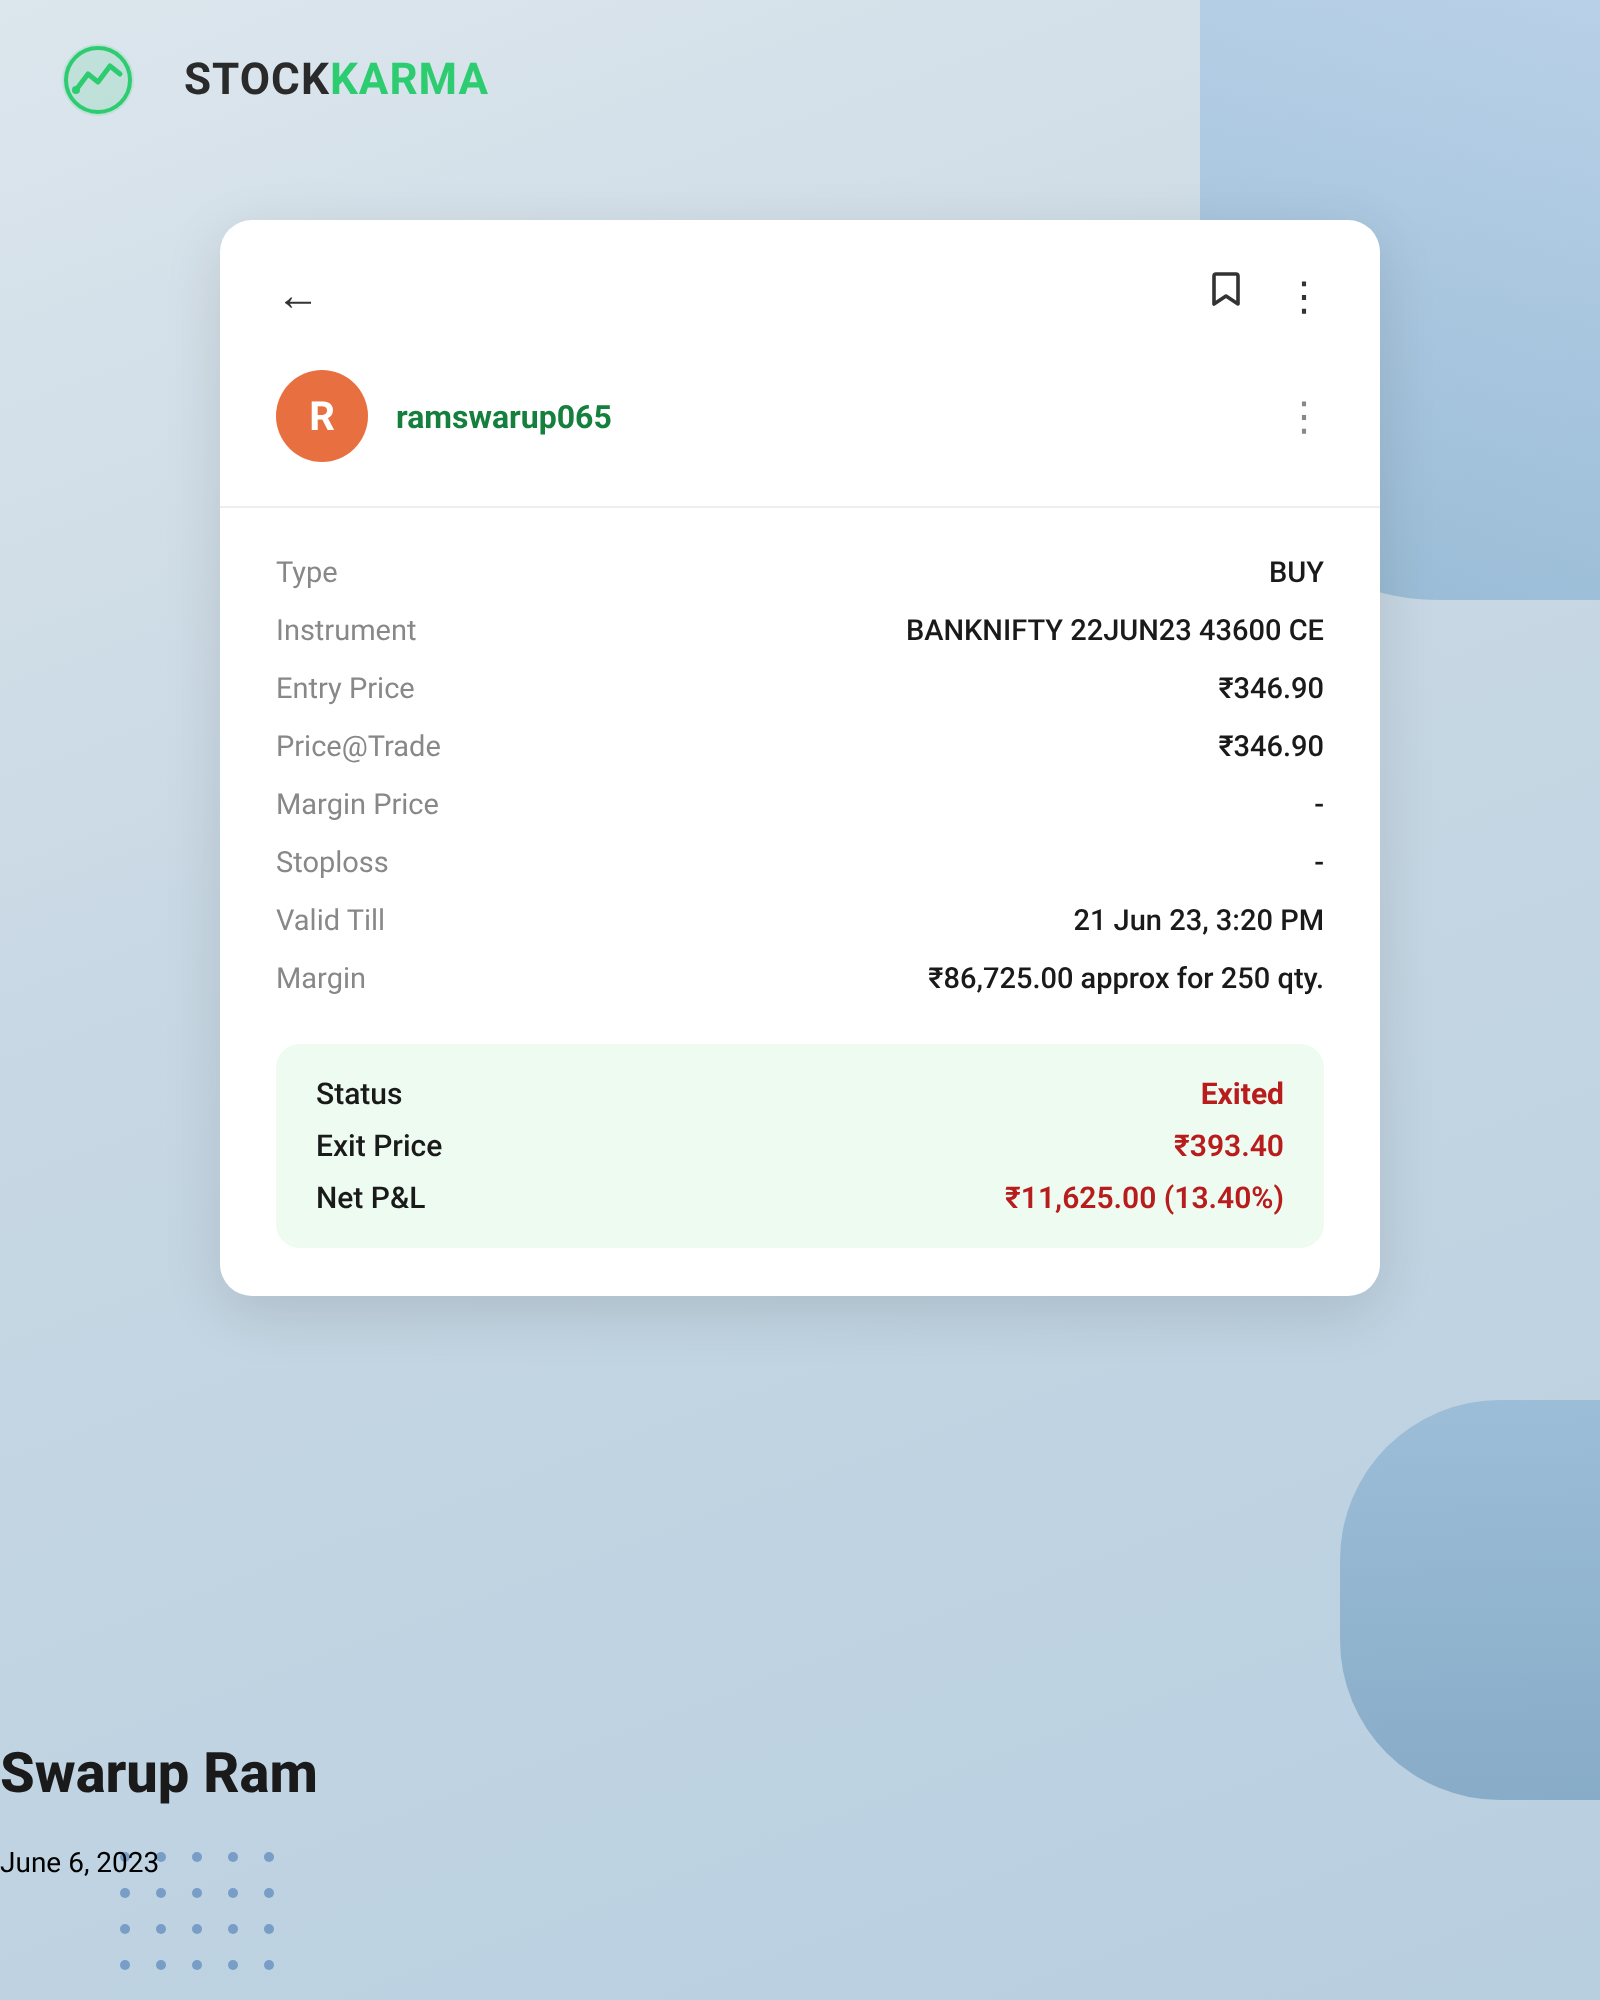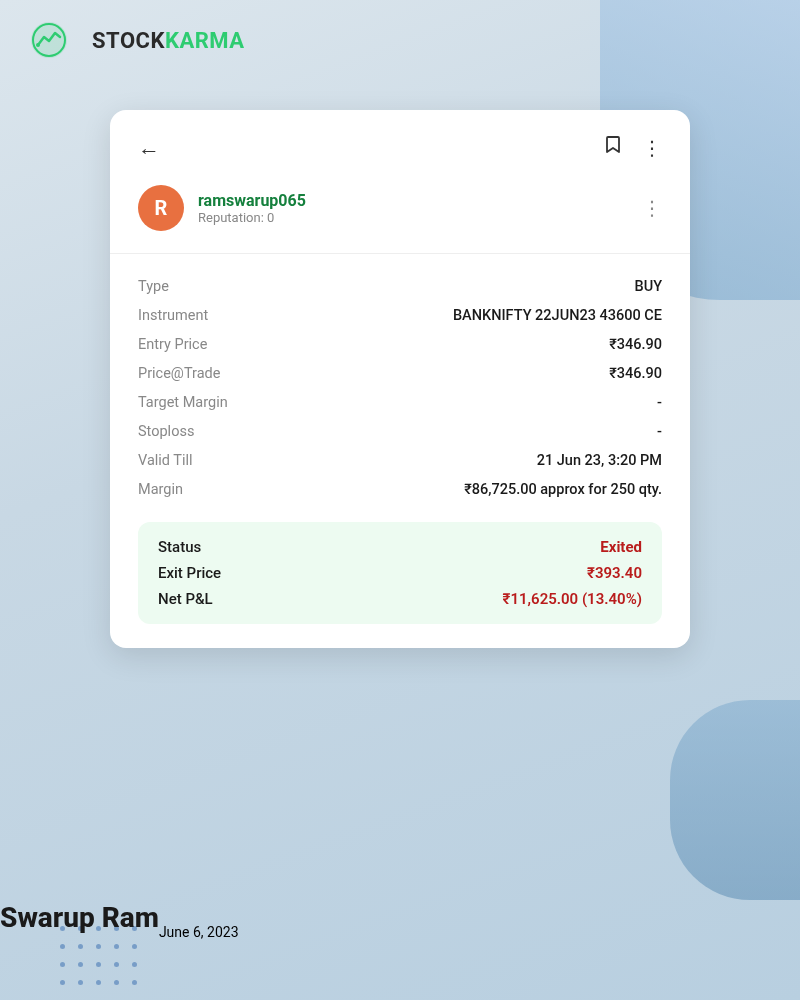--- a/index.html
+++ b/index.html
@@ -231,23 +231,24 @@
       font-weight: 700;
     }
 
     
     .bottom-section {
       position: absolute;
       bottom: 60px;
       left: 0;
       right: 0;
       display: flex;
-      flex-direction: row;
-      align-items: flex-end;
+      flex-direction: column;
+      align-items: flex-start;
       z-index: 10;
+      gap: 15px;
     }
 
     .dots-pattern {
       position: absolute;
       left: 60px;
       bottom: 10px;
     }
 
     .dots-grid {
       display: grid;
@@ -312,21 +313,20 @@
           </svg>
         </span>
         <span class="nav-icon">⋮</span>
       </div>
     </div>
 
     <div class="user-row">
       <div class="user-avatar">R</div>
       <div class="user-info">
         <div class="user-name">ramswarup065</div>
-        <div class="user-reputation">Reputation: 0</div>
       </div>
       <span class="user-more">⋮</span>
     </div>
 
     <div class="divider"></div>
 
     <div id="trade-rows-container">
         <div class="trade-row">
           <span class="trade-label">Type</span>
           <span class="trade-value">BUY</span>
@@ -337,21 +337,21 @@
         </div>
         <div class="trade-row">
           <span class="trade-label">Entry Price</span>
           <span class="trade-value">₹346.90</span>
         </div>
         <div class="trade-row">
           <span class="trade-label">Price@Trade</span>
           <span class="trade-value">₹346.90</span>
         </div>
         <div class="trade-row">
-          <span class="trade-label">Target Margin</span>
+          <span class="trade-label">Margin Price</span>
           <span class="trade-value">-</span>
         </div>
         <div class="trade-row">
           <span class="trade-label">Stoploss</span>
           <span class="trade-value">-</span>
         </div>
         <div class="trade-row">
           <span class="trade-label">Valid Till</span>
           <span class="trade-value">21 Jun 23, 3:20 PM</span>
         </div>

